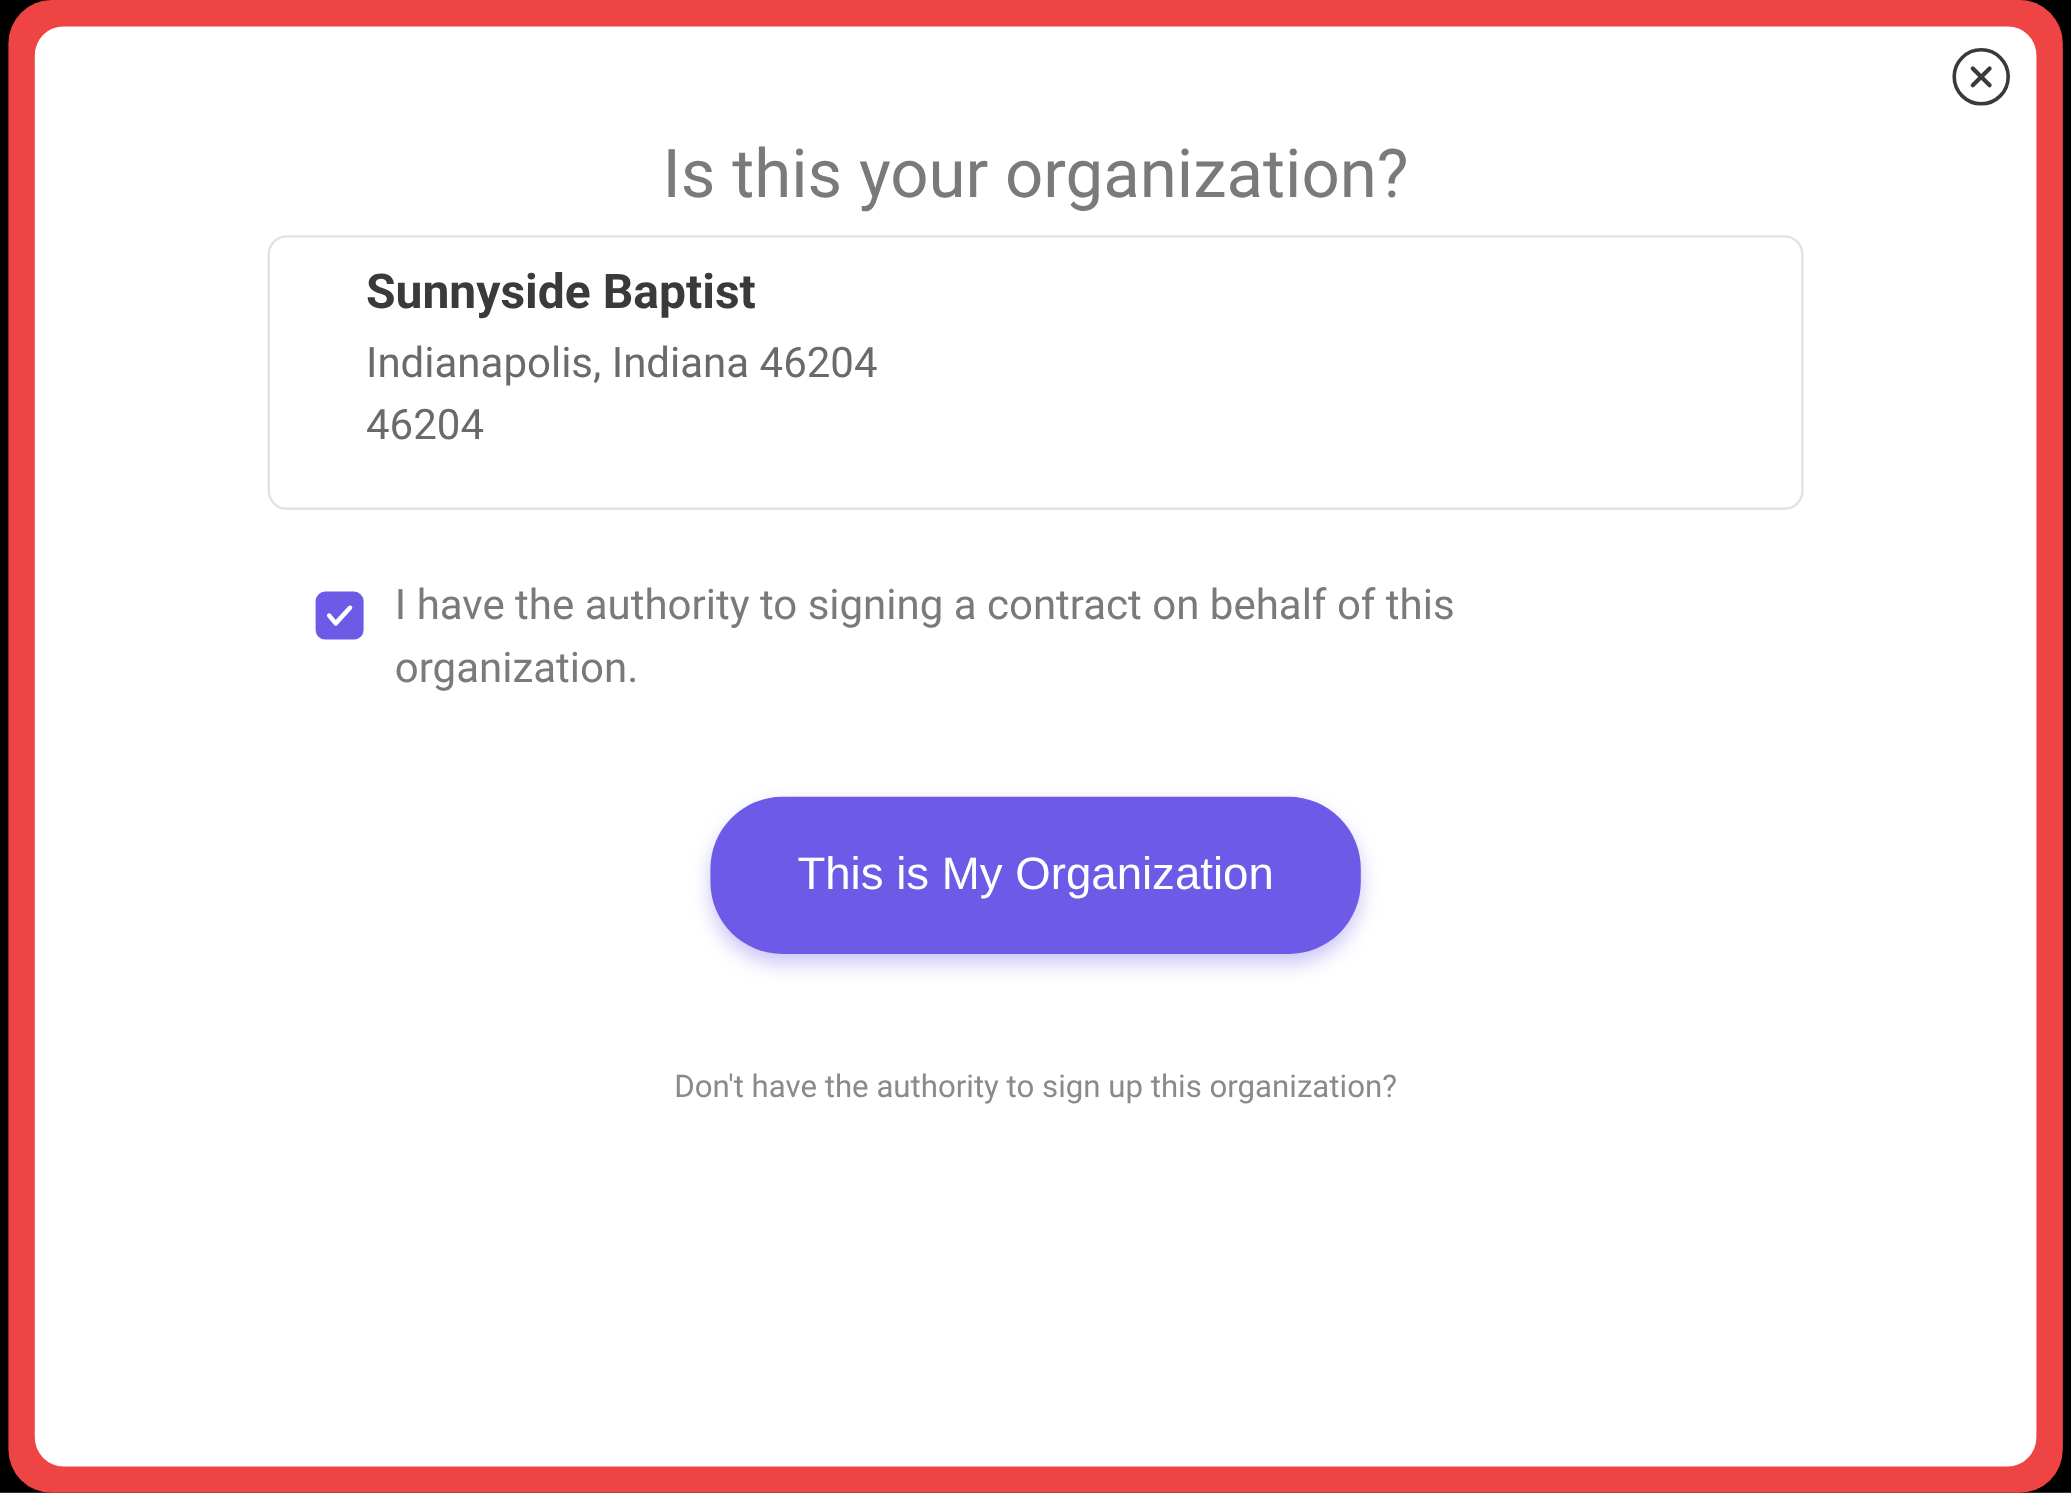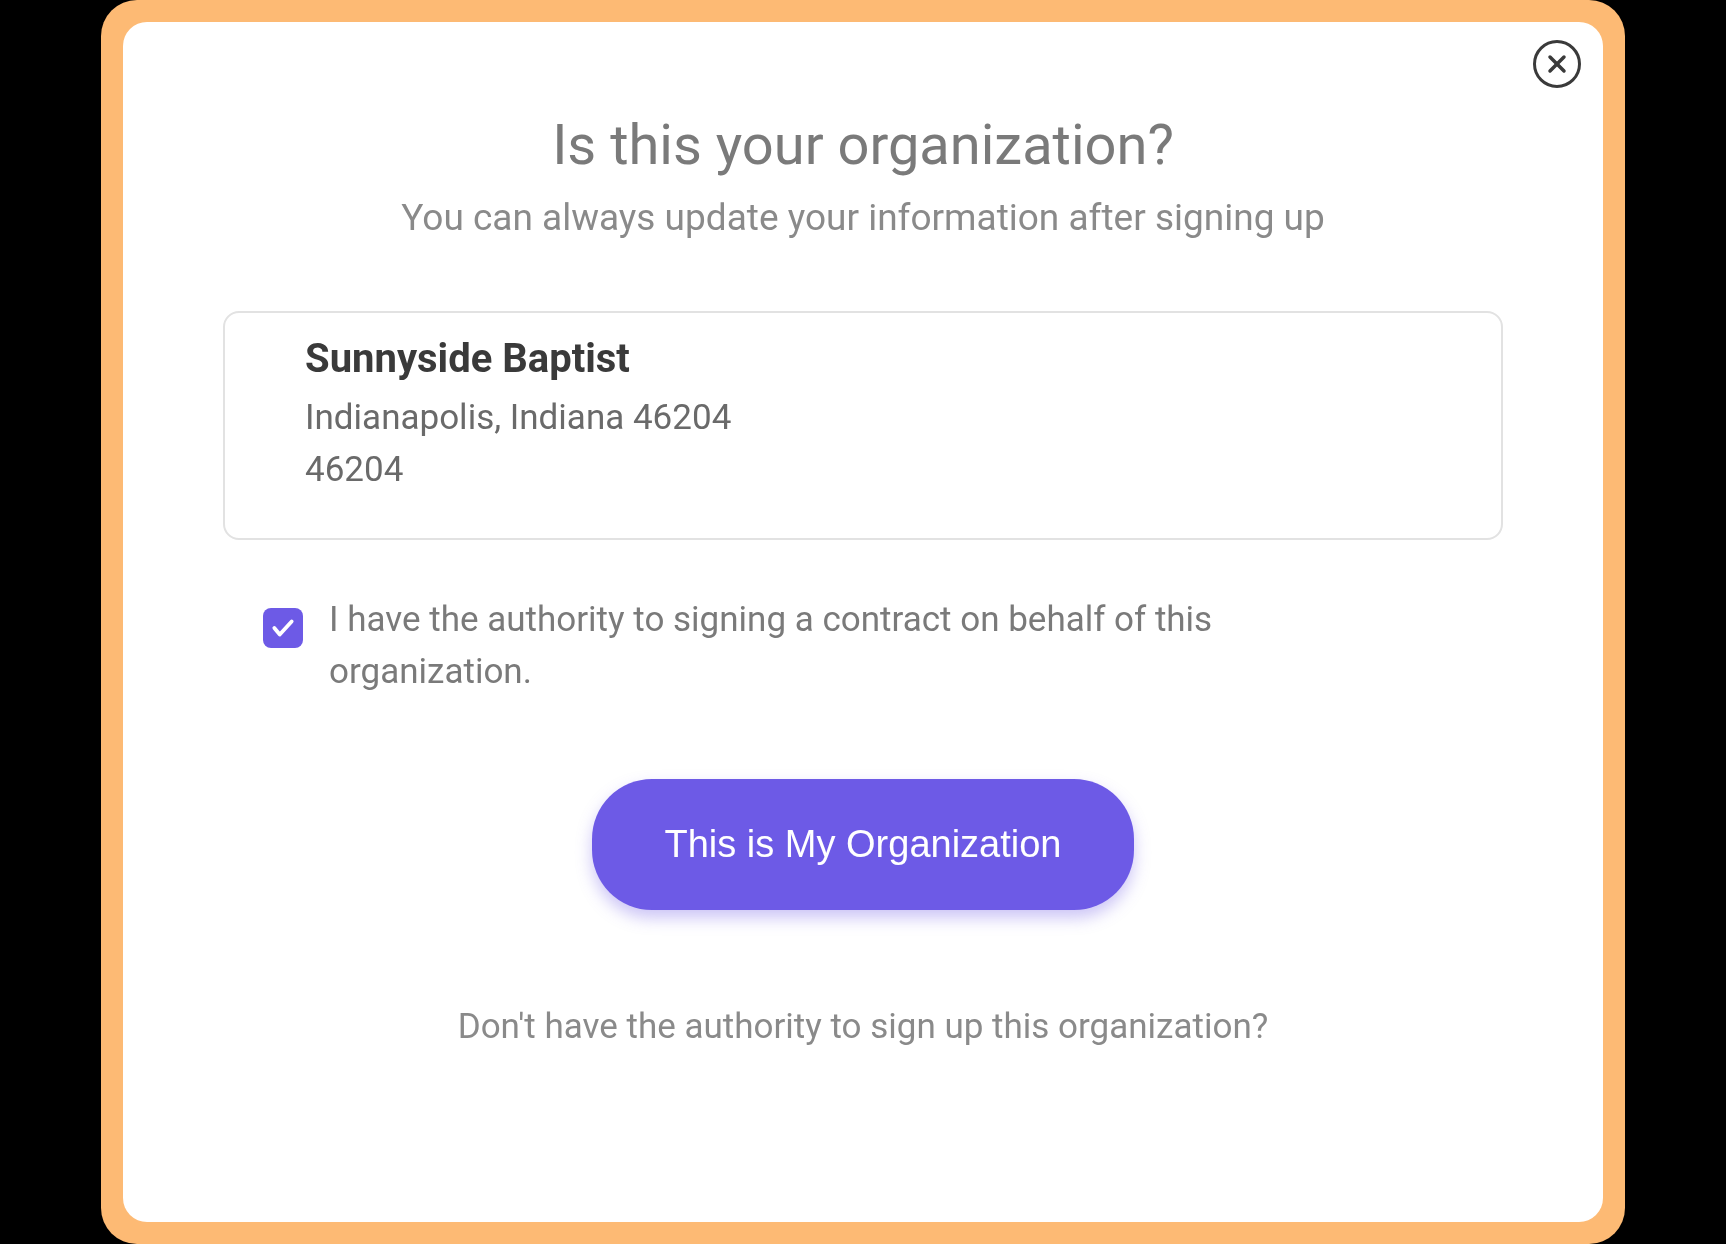--- a/index.html
+++ b/index.html
@@ -12,23 +12,23 @@
       font-family: -apple-system, BlinkMacSystemFont, 'Segoe UI', Roboto, Helvetica, Arial, sans-serif;
       background: #000;
       width: 1726px;
       height: 1244px;
       display: flex;
       align-items: center;
       justify-content: center;
     }
     
     .backdrop {
-      width: 1524px;
+      width: 1712px;
       height: 1244px;
-      background: #fdba74;
+      background: #ef4444;
       border-radius: 36px;
       padding: 22px;
       position: relative;
     }
     
     .modal {
       width: 100%;
       height: 100%;
       background: #ffffff;
       border-radius: 24px;
@@ -139,21 +139,21 @@
       font-weight: 400;
       padding: 44px 72px;
       border: none;
       border-radius: 60px;
       cursor: pointer;
       box-shadow: 0 8px 16px rgba(109, 90, 230, 0.35);
       margin-bottom: 96px;
     }
     
     .footer-text {
-      font-size: 35px;
+      font-size: 26px;
       font-weight: 400;
       color: #8a8a8a;
       text-align: left;
       margin-bottom: 8px;
     }
     
     .footer-link {
       font-size: 35px;
       font-weight: 400;
       color: #8b7df0;
@@ -169,21 +169,20 @@
   <div class="modal">
 
     <button class="close-btn">
       <svg viewBox="0 0 24 24" fill="none" stroke="#3a3a3a" stroke-width="3.5" stroke-linecap="round">
         <line x1="5" y1="5" x2="19" y2="19"></line>
         <line x1="19" y1="5" x2="5" y2="19"></line>
       </svg>
     </button>
 
     <h1 class="title">Is this your organization?</h1>
-    <p class="subtitle">You can always update your information after signing up</p>
 
     <div class="org-card">
       <div class="org-name">Sunnyside Baptist</div>
       <div class="org-address">
         <div>Indianapolis, Indiana 46204</div>
         <div>46204</div>
       </div>
     </div>
 
     <div class="authority-row">

